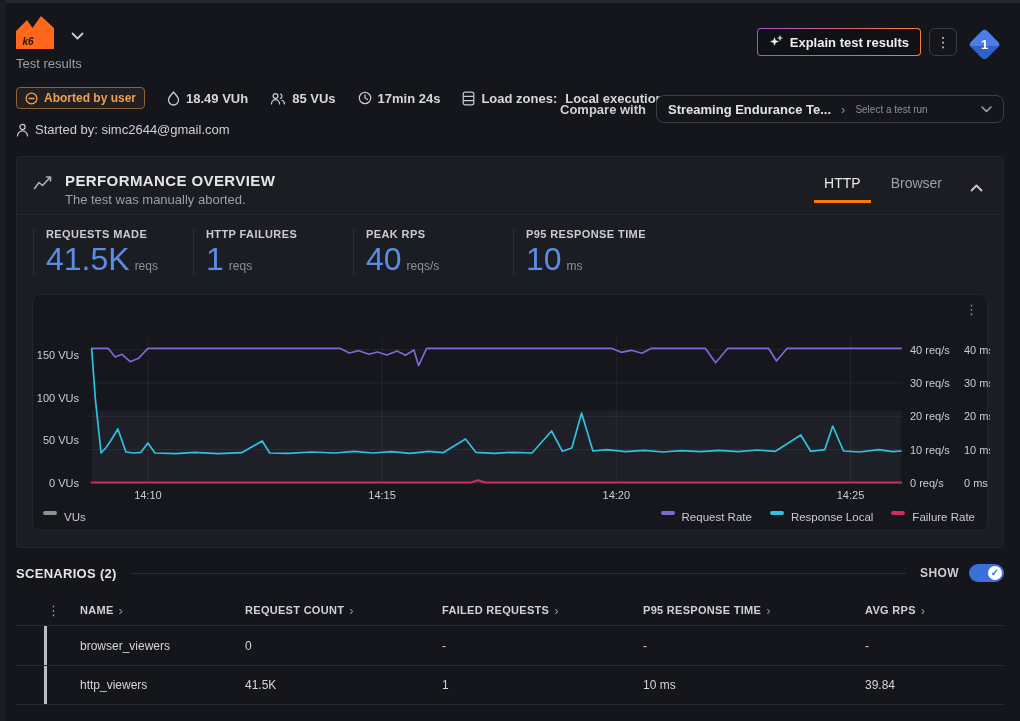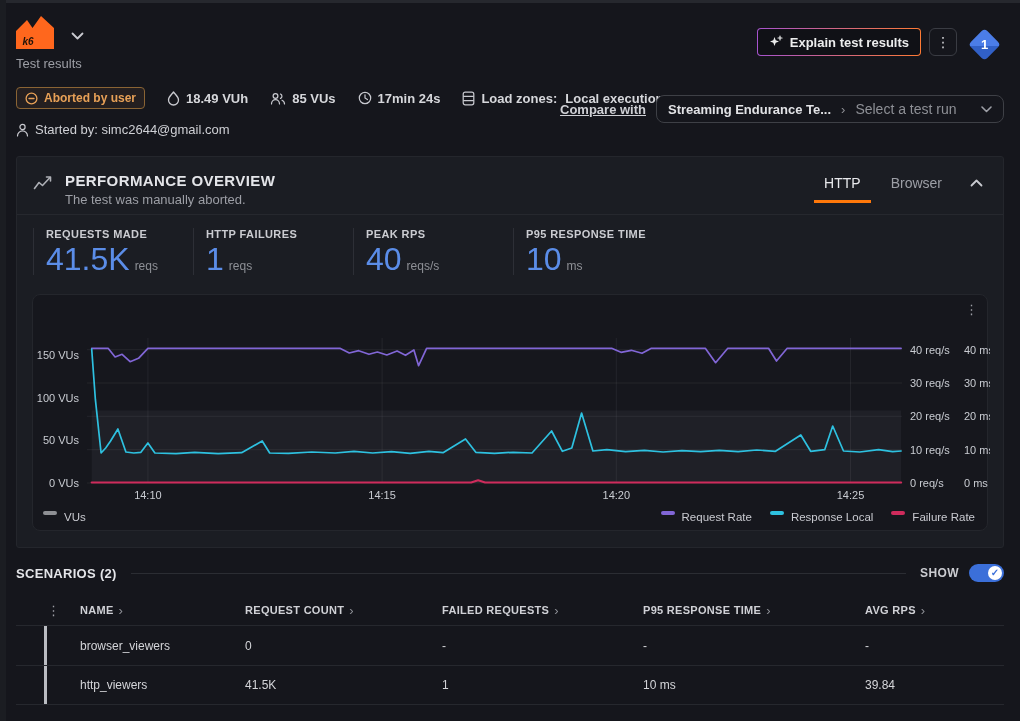--- a/index.html
+++ b/index.html
@@ -31,35 +31,35 @@
   .meta-row { display:flex; align-items:center; gap:22px; font-size:13px; color:#d3d4d9; }
   .meta-row + .meta-row { margin-top:13px; }
   .meta-item { display:flex; align-items:center; gap:6px; font-weight:600; color:#d6d7db; }
   .meta-item svg { flex:0 0 auto; }
   .status-badge { display:flex; align-items:center; gap:6px; height:22px; padding:0 8px;
     border:1px solid #8a6434; border-radius:4px; background:rgba(235,158,91,.07);
     color:#e8a157; font-size:12px; font-weight:600; }
   .lz-label { font-weight:700; margin-right:2px; }
   .started-by { font-weight:400; color:#cfd0d5; }
   .compare-group { position:absolute; right:0; top:8px; display:flex; align-items:center; gap:10px; }
-  .compare-label { font-size:13px; color:#cfd0d5; font-weight:600;text-decoration:underline; }
+  .compare-label { font-size:13px; color:#cfd0d5; font-weight:600; }
   .compare-control { display:flex; align-items:center; height:28px; padding:0 11px; gap:10px;
     border:1px solid #3e4046; border-radius:8px; background:#15161c; cursor:pointer; min-width:348px; }
   .compare-test { font-size:13px; color:#e2e3e6; font-weight:600; }
   .compare-sep { color:#8e9096; font-size:13px; }
-  .compare-placeholder { font-size:14px; color:#8e9096; flex:1; }
+  .compare-placeholder { font-size:10px; color:#8e9096; flex:1; }
 
   
   .panel { margin:19px 16px 0 16px; background:#1b1d23; border:1px solid #24262c; border-radius:3px; }
   .panel-hdr { position:relative; display:flex; align-items:flex-start; padding:15px 16px 0 16px; height:58px;
     border-bottom:1px solid #26282e; }
   .panel-hdr-icon { margin:3px 12px 0 0; }
   .panel-title { font-size:15px; font-weight:700; letter-spacing:.4px; color:#e4e5e9; }
   .panel-subtitle { margin-top:3px; font-size:13px; color:#9d9fa6; }
-  .panel-hdr-right { position:absolute; right:16px; top:16px; display:flex; align-items:flex-start; gap:10px; }
+  .panel-hdr-right { position:absolute; right:16px; top:16px; display:flex; align-items:flex-end; gap:10px; }
   .tab { background:none; border:none; cursor:pointer; font-size:14px; padding:2px 10px 9px 10px; color:#9d9fa6;
     font-family:inherit; border-bottom:3px solid transparent; }
   .tab.active { color:#e8e9ec; font-weight:500; border-bottom-color:#ff780a; }
   .collapse-btn { background:none; border:none; cursor:pointer; padding:2px 4px 8px 8px; }
 
   .metrics { display:flex; padding:13px 16px 14px 16px; }
   .metric { width:160px; border-left:1px solid #2d2f36; padding-left:12px; }
   .metric:last-child { width:auto; }
   .metric-label { font-size:11px; font-weight:600; letter-spacing:.4px; color:#cbccd1; }
   .metric-value-row { display:flex; align-items:baseline; gap:5px; margin-top:3px; }

